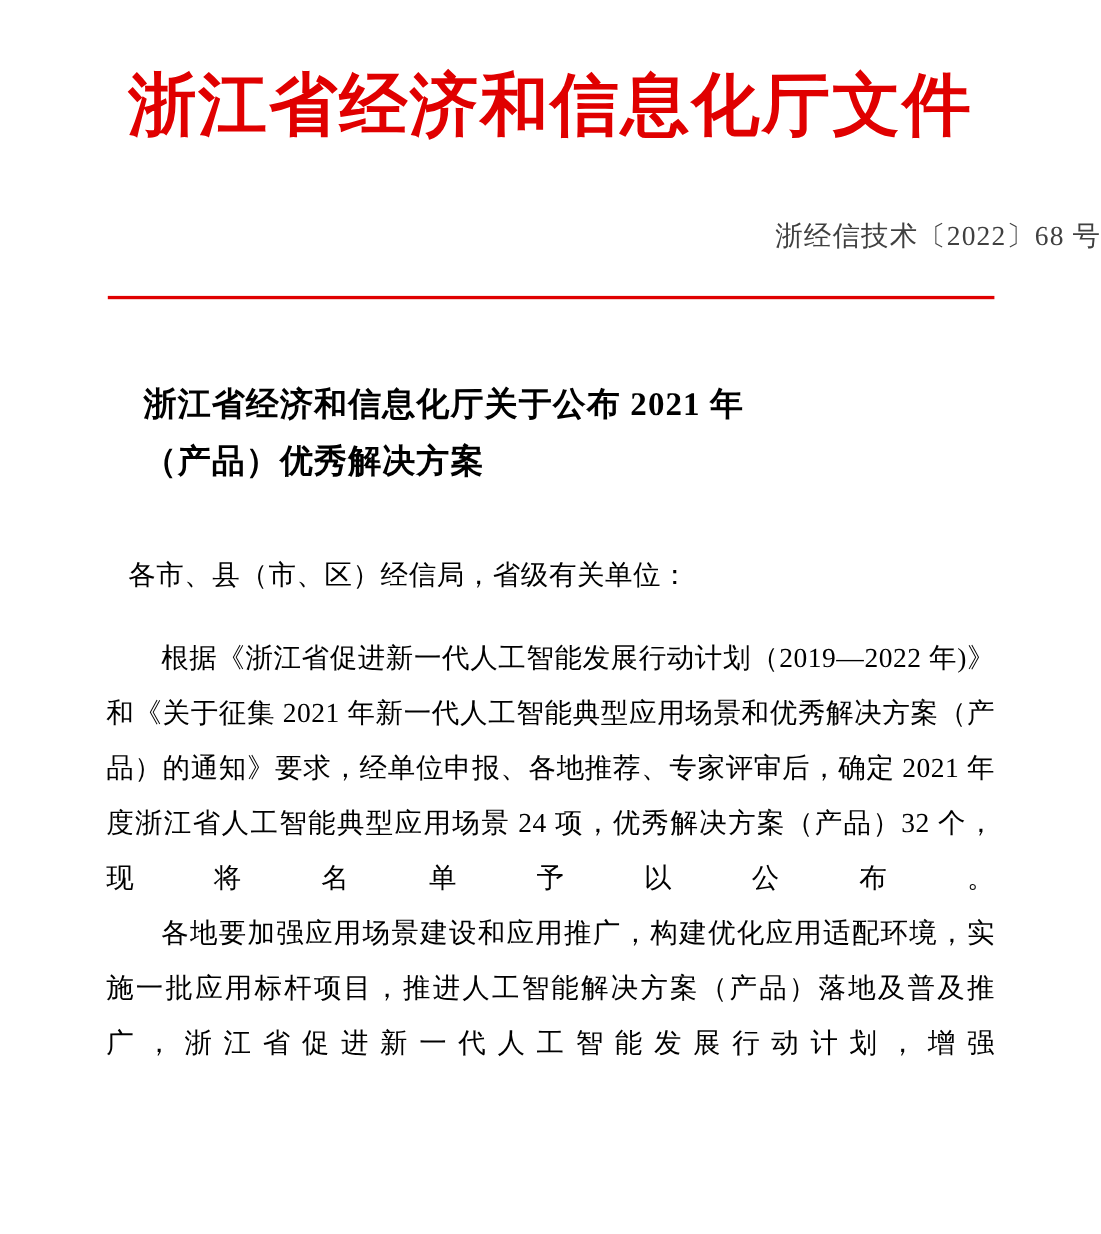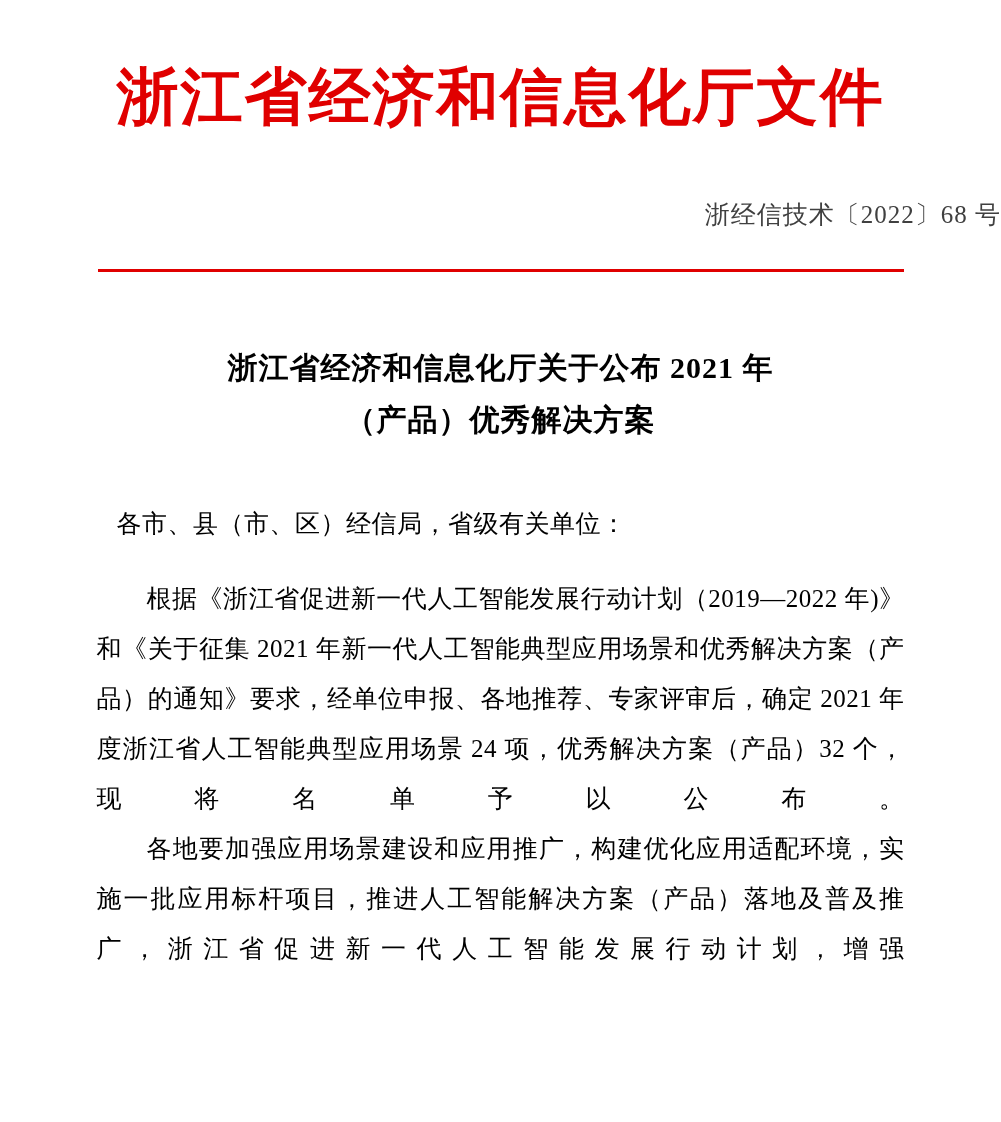--- a/index.html
+++ b/index.html
@@ -22,21 +22,21 @@
     box-sizing: border-box;
   }
 
   
   .letterhead {
     padding-top: 58px;
     text-align: center;
   }
   .letterhead-title {
     color: #e00000;
-    font-family: Liberation Sans, sans-serif;
+    font-family: Liberation Serif, serif;
     font-weight: bold;
     font-size: 62px;
     letter-spacing: 2px;
     line-height: 1.25;
     white-space: nowrap;
   }
 
   .doc-number {
     margin-top: 62px;
     text-align: right;
@@ -49,21 +49,21 @@
     margin: 38px auto 0 auto;
     width: 806px;
     height: 3px;
     background: #e00000;
   }
 
   
   .doc-title {
     margin: 70px auto 0 auto;
     width: 740px;
-    text-align: center;
+    text-align: left;
     font-weight: bold;
     font-size: 30px;
     line-height: 1.75;
     letter-spacing: 1px;
   }
   .doc-title .line {
     display: block;
     white-space: nowrap;
   }
 

